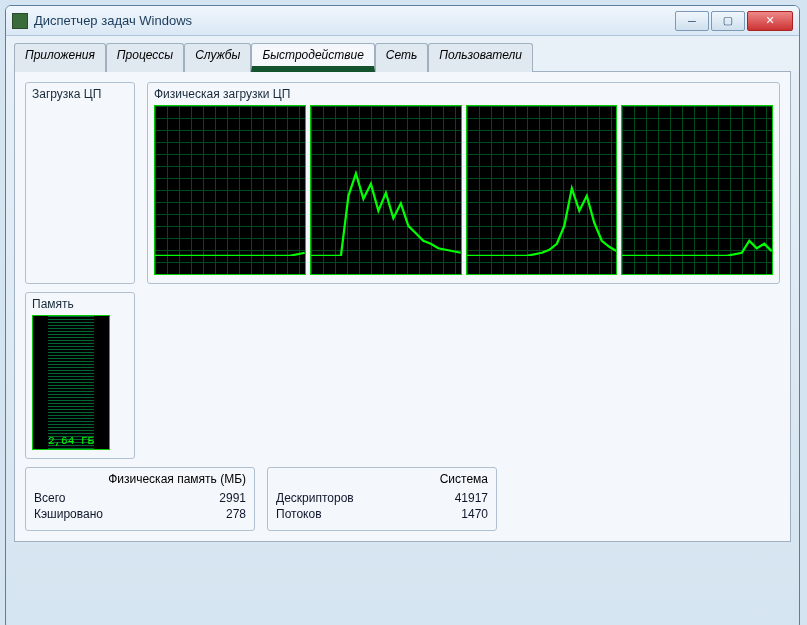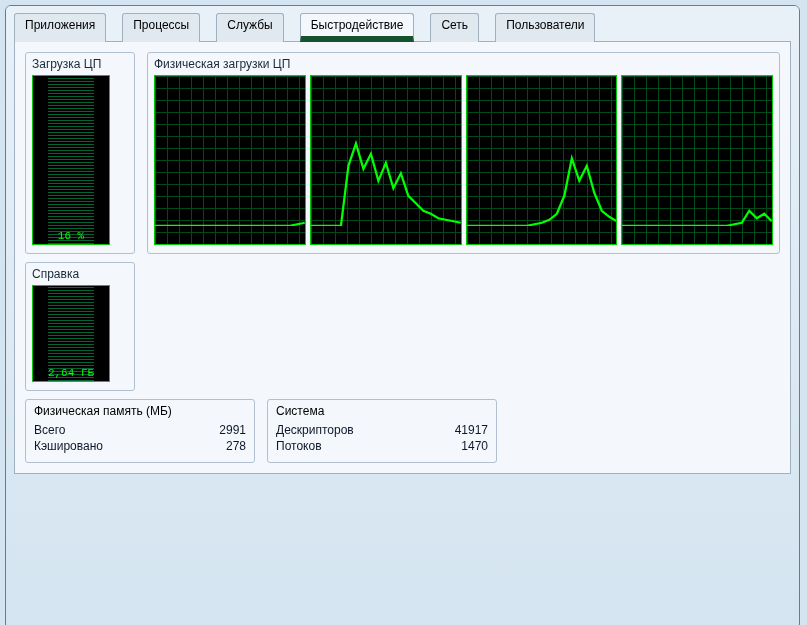--- a/index.html
+++ b/index.html
@@ -48,22 +48,23 @@
 }
 .win-btn.close { background: linear-gradient(#e88,#c33); color:#fff; width:46px; border-color:#a22;}
 .menubar {
   display:flex; gap:14px; padding:6px 10px;
   background:#e8f0f8;
   border-bottom:1px solid #c0d0e0;
   font-size:13px; color:#1a2a3a;
 }
 .menubar span{cursor:default;}
 .tabs {
-  display:flex; padding:6px 8px 0 8px; gap:16px;
+  display:flex; padding:6px 8px 0 8px; gap:0;
   background:#e8f0f8;
+  font-style:italic;
 }
 .tab {
   padding:4px 10px;
   background:#e0e8f0;
   border:1px solid #a0b0c0;
   border-bottom:none;
   border-radius:3px 3px 0 0;
   font-size:12px;
   position:relative;
   top:1px;
@@ -118,50 +119,55 @@
   opacity:.55;
 }
 .graph svg{position:absolute;inset:0;}
 .wide-graph {flex:1; height:135px;}
 .stats-row {display:flex; gap:12px;}
 .stats-panel {
   border:1px solid #b0c0d0;
   border-radius:3px;
   padding:4px 8px 8px 8px;
   min-width:230px;
+  text-align:right;
 }
 .stats-panel .hdr{font-size:12px; margin-bottom:4px;}
 .stat-line {display:flex; justify-content:space-between; font-size:12px; color:#0f172a; padding:1px 0;}
 </style>
 </head>
 <body>
 
 <div class="window">
 
+  <div class="titlebar">
+    <div class="app-icon"></div>
+    <div class="title">Диспетчер задач Windows</div>
+    <div class="win-btns">
+      <div class="win-btn">─</div>
+      <div class="win-btn">▢</div>
+      <div class="win-btn close">✕</div>
+    </div>
+  </div>
 
 
   <div class="tabs">
     <div class="tab">Приложения</div>
     <div class="tab">Процессы</div>
     <div class="tab">Службы</div>
     <div class="tab active">Быстродействие</div>
     <div class="tab">Сеть</div>
     <div class="tab">Пользователи</div>
   </div>
 
   <div class="content">
 
     <div class="row">
       <div class="panel" style="width:110px">
         <span class="panel-label">Загрузка ЦП</span>
-        <div class="gauge">
-          <div class="gauge-dim" style="height:100%"></div>
-          <div class="gauge-fill" id="cpu-fill" style="height: 16%;"></div>
-          <div class="gauge-text">16 %</div>
-        </div>
       </div>
       <div class="panel" style="flex:1">
         <span class="panel-label">Физическая загрузки ЦП</span>
         <div class="graph-row" id="cpu-graphs">
           <div class="graph" style="flex:1;height:170px">
               <div class="graph-grid"></div>
               <svg viewBox="0 0 100 100" preserveAspectRatio="none">
                 <polyline points="0,100 10,100 20,100 30,100 40,100 50,100 60,100 70,100 80,100 90,100 100,98" fill="none" stroke="#0f0" stroke-width="1.5"></polyline>
               </svg>
             </div>
@@ -182,22 +188,22 @@
               <svg viewBox="0 0 100 100" preserveAspectRatio="none">
                 <polyline points="0,100 10,100 20,100 30,100 40,100 50,100 60,100 70,100 80,98 85,90 90,95 95,92 100,97" fill="none" stroke="#0f0" stroke-width="1.5"></polyline>
               </svg>
             </div>
         </div>
       </div>
     </div>
 
     <div class="row">
       <div class="panel" style="width:110px">
-        <span class="panel-label">Справка</span>
-        <div class="gauge" style="height:97px">
+        <span class="panel-label">Память</span>
+        <div class="gauge" style="height:135px">
           <div class="gauge-dim" style="height:100%"></div>
           <div class="gauge-fill" id="mem-fill" style="height: 88%;"></div>
           <div class="gauge-text">2,64 ГБ</div>
         </div>
       </div>
     </div>
 
     <div class="stats-row">
       <div class="stats-panel">
         <div class="hdr">Физическая память (МБ)</div>

